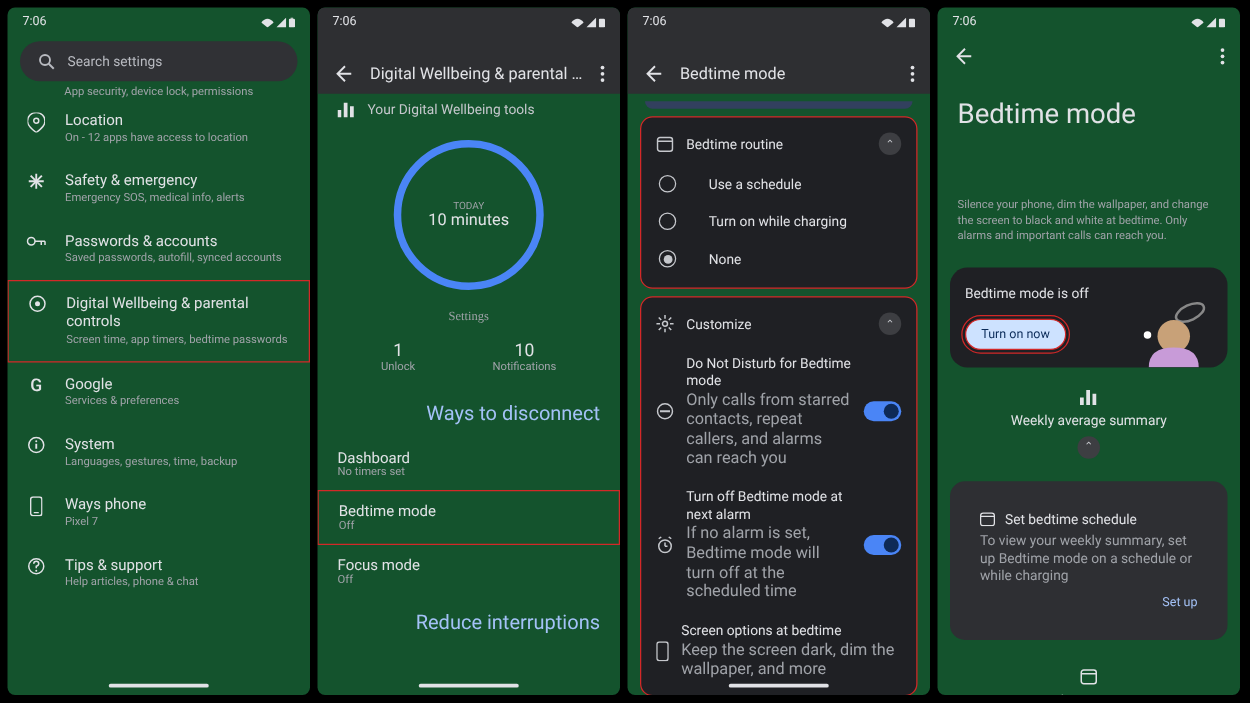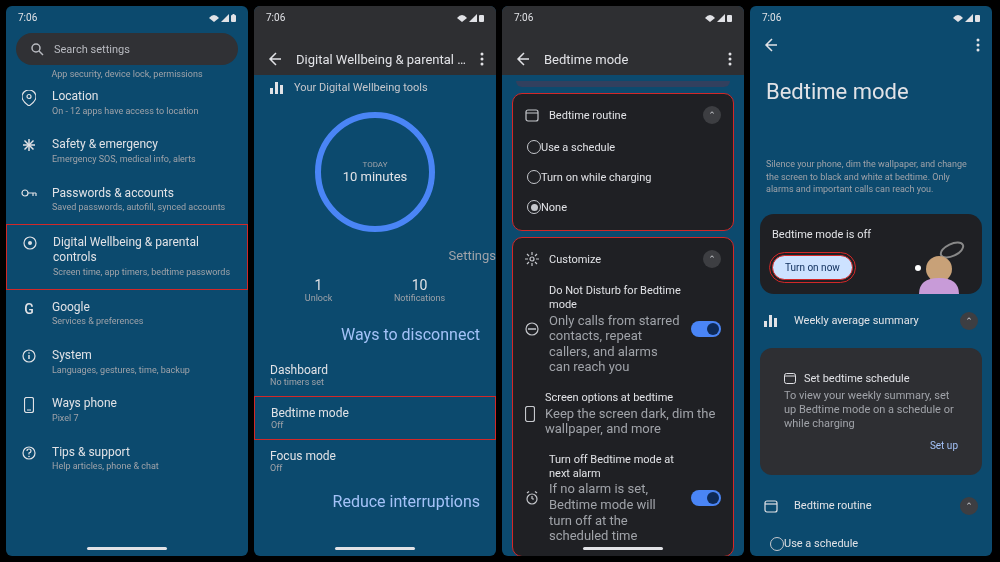--- a/index.html
+++ b/index.html
@@ -1,68 +1,68 @@
 <!DOCTYPE html>
 <html><head>
   <meta charset="utf-8">
   <style>
     * { margin: 0; padding: 0; box-sizing: border-box; }
     body { background: #000; font-family: Roboto, -apple-system, sans-serif; display: flex; gap: 6px; padding: 6px; width: 1000px; height: 562px; }
-    .phone { background: #0c4a6e; width: 242px; height: 550px; border-radius: 6px; overflow: hidden; position: relative; color: #e1e2e6; font-size: 11px; }
+    .phone { background: #14532d; width: 242px; height: 550px; border-radius: 6px; overflow: hidden; position: relative; color: #e1e2e6; font-size: 11px; }
     .status-bar { display: flex; justify-content: space-between; padding: 6px 12px; font-size: 10px; align-items: center; }
     .status-icons { display: flex; gap: 2px; align-items: center; }
     .app-bar { display: flex; align-items: center; padding: 8px 12px; gap: 14px; }
     .app-bar.shaded { background: #2e2f32; }
     .app-title { flex: 1; font-size: 13px; white-space: nowrap; overflow: hidden; text-overflow: ellipsis; }
     .search-bar { margin: 4px 10px; background: #303135; border-radius: 20px; padding: 9px 14px; display: flex; align-items: center; gap: 10px; color: #b8bac0; }
     .list-item { display: flex; padding: 10px 14px; gap: 14px; align-items: flex-start; }
     .list-icon { width: 18px; flex-shrink: 0; margin-top: 1px; display: flex; justify-content: center; }
     .list-text { flex: 1; }
     .list-title { font-size: 12px; color: #e1e2e6; line-height: 1.3; }
     .list-sub { font-size: 9px; color: #a0a3a9; margin-top: 1px; line-height: 1.3; }
     .highlight { border: 1.5px solid #d32828; }
     .truncated { font-size: 9px; color: #a0a3a9; text-align: center; }
     .nav-bar { position: absolute; bottom: 6px; left: 50%; transform: translateX(-50%); width: 80px; height: 3px; background: #e1e2e6; border-radius: 2px; }
     .section-label { padding: 6px 16px; display: flex; align-items: center; gap: 10px; font-size: 11px; color: #c5c7cc; }
     .ring-wrap { display: flex; justify-content: center; padding: 12px 0; }
     .ring { width: 120px; height: 120px; border-radius: 50%; border: 6px solid #4a85f6; position: relative; display: flex; flex-direction: column; justify-content: center; align-items: center; }
     .ring::before { content: ""; position: absolute; top: -6px; left: 50%; width: 4px; height: 4px; transform: translateX(-50%); }
     .ring-label { font-size: 8px; color: #a0a3a9; }
     .ring-value { font-size: 13px; color: #e1e2e6; }
-    .settings-label { text-align: right; font-size: 13px; color: #a0a3a9; margin-top: 4px; margin-bottom: 10px; }
+    .settings-label { text-align: center; font-size: 10px; color: #a0a3a9; margin-top: 4px; margin-bottom: 10px; font-family: Liberation Serif, serif; }
     .stat-row { display: flex; justify-content: space-around; padding: 4px 20px 12px; }
     .stat { text-align: center; }
     .stat-n { font-size: 14px; }
     .stat-l { font-size: 9px; color: #a0a3a9; }
     .link { color: #a4c2f7; font-size: 16px; padding: 10px 16px; text-align: right; }
     .dash-item { padding: 9px 16px; }
     .dash-t { font-size: 12px; }
     .dash-s { font-size: 9px; color: #a0a3a9; }
     .card { background: #1f2024; border-radius: 10px; margin: 6px 10px; padding: 8px 0; }
     .card.highlight { border: 1.5px solid #d32828; }
     .card-head { display: flex; align-items: center; padding: 4px 12px 8px; gap: 10px; }
     .card-head-title { flex: 1; font-size: 11px; }
     .chevron-circle { width: 18px; height: 18px; background: #3d3e42; border-radius: 50%; display: flex; align-items: center; justify-content: center; font-size: 9px; color: #c5c7cc; }
-    .radio-row { display: flex; align-items: center; gap: 0; padding: 8px 14px; }
+    .radio-row { display: flex; align-items: center; gap: 26px; padding: 8px 14px; }
     .radio { width: 14px; height: 14px; border: 1.5px solid #c5c7cc; border-radius: 50%; display: flex; align-items: center; justify-content: center; }
     .radio.sel::after { content: ""; width: 7px; height: 7px; background: #c5c7cc; border-radius: 50%; }
     .toggle-row { display: flex; align-items: center; gap: 10px; padding: 8px 12px; }
     .toggle-text { flex: 1; }
     .tog-t { font-size: 11px; line-height: 1.25; }
     .tog-s { font-size: 13px; color: #a0a3a9; margin-top: 1px; line-height: 1.2; }
     .switch { width: 30px; height: 16px; background: #4a85f6; border-radius: 10px; position: relative; flex-shrink: 0; }
     .switch::after { content: ""; position: absolute; width: 12px; height: 12px; background: #0e2a57; border-radius: 50%; top: 2px; right: 2px; }
     .big-title { font-size: 22px; padding: 18px 16px 6px; }
     .big-desc { font-size: 9px; color: #a0a3a9; padding: 0 16px 14px; line-height: 1.4; margin-top: 48px; }
     .hero-card { background: #1f2024; margin: 4px 10px; border-radius: 14px; padding: 14px 12px; position: relative; overflow: hidden; }
     .hero-label { font-size: 11px; margin-bottom: 14px; }
     .pill-btn { background: #cde2ff; color: #0c2c5a; border-radius: 16px; padding: 6px 12px; font-size: 10px; display: inline-block; }
     .pill-btn.highlight { outline: 1.5px solid #d32828; outline-offset: 2px; }
     .avatar-illus { position: absolute; right: 8px; bottom: 0; width: 70px; height: 60px; }
-    .sum-row { display: flex; align-items: center; padding: 14px 14px; gap: 16px; font-size: 11px; }
+    .sum-row { display: flex; align-items: center; padding: 14px 14px; gap: 6px; font-size: 11px; flex-direction: column; }
     .info-card { background: #2e2f33; margin: 4px 10px; border-radius: 12px; padding: 24px; }
     .info-t { font-size: 11px; display: flex; align-items: center; gap: 8px; }
     .info-s { font-size: 11px; color: #a0a3a9; margin-top: 4px; line-height: 1.3; }
     .info-link { text-align: right; color: #a4c2f7; font-size: 10px; margin-top: 8px; }
     svg { display: block; }
   </style>
 </head>
 <body>
 
 <div class="phone">
@@ -346,41 +346,41 @@
           <circle cx="7" cy="7" r="6" fill="none" stroke="#c5c7cc" stroke-width="1.2"></circle>
           <line x1="3" y1="7" x2="11" y2="7" stroke="#c5c7cc" stroke-width="1.5"></line>
         </svg>
       <div class="toggle-text">
           <div class="tog-t">Do Not Disturb for Bedtime mode</div>
           <div class="tog-s">Only calls from starred contacts, repeat callers, and alarms can reach you</div>
         </div>
       <span class="switch"></span>
     </div>
     <div class="toggle-row">
-      <svg width="10" height="16" viewBox="0 0 10 16">
-          <rect x="0.5" y="0.5" width="9" height="15" rx="2" fill="none" stroke="#c5c7cc" stroke-width="1.2"></rect>
-        </svg>
-      <div class="toggle-text">
-          <div class="tog-t">Screen options at bedtime</div>
-          <div class="tog-s">Keep the screen dark, dim the wallpaper, and more</div>
-        </div>
-    </div>
-    <div class="toggle-row">
       <svg width="14" height="14" viewBox="0 0 14 14">
           <circle cx="7" cy="8" r="5" fill="none" stroke="#c5c7cc" stroke-width="1.2"></circle>
           <line x1="7" y1="8" x2="7" y2="5" stroke="#c5c7cc" stroke-width="1.2"></line>
           <line x1="7" y1="8" x2="9" y2="8" stroke="#c5c7cc" stroke-width="1.2"></line>
           <line x1="2" y1="2" x2="4" y2="0.5" stroke="#c5c7cc" stroke-width="1.2"></line>
           <line x1="12" y1="2" x2="10" y2="0.5" stroke="#c5c7cc" stroke-width="1.2"></line>
         </svg>
       <div class="toggle-text">
           <div class="tog-t">Turn off Bedtime mode at next alarm</div>
           <div class="tog-s">If no alarm is set, Bedtime mode will turn off at the scheduled time</div>
         </div>
       <span class="switch"></span>
+    </div>
+    <div class="toggle-row">
+      <svg width="10" height="16" viewBox="0 0 10 16">
+          <rect x="0.5" y="0.5" width="9" height="15" rx="2" fill="none" stroke="#c5c7cc" stroke-width="1.2"></rect>
+        </svg>
+      <div class="toggle-text">
+          <div class="tog-t">Screen options at bedtime</div>
+          <div class="tog-s">Keep the screen dark, dim the wallpaper, and more</div>
+        </div>
     </div>
   </div>
 
   <div class="nav-bar"></div>
 </div>
 
 <div class="phone">
   <div class="status-bar">
     <span>7:06</span>
     <span class="status-icons">

